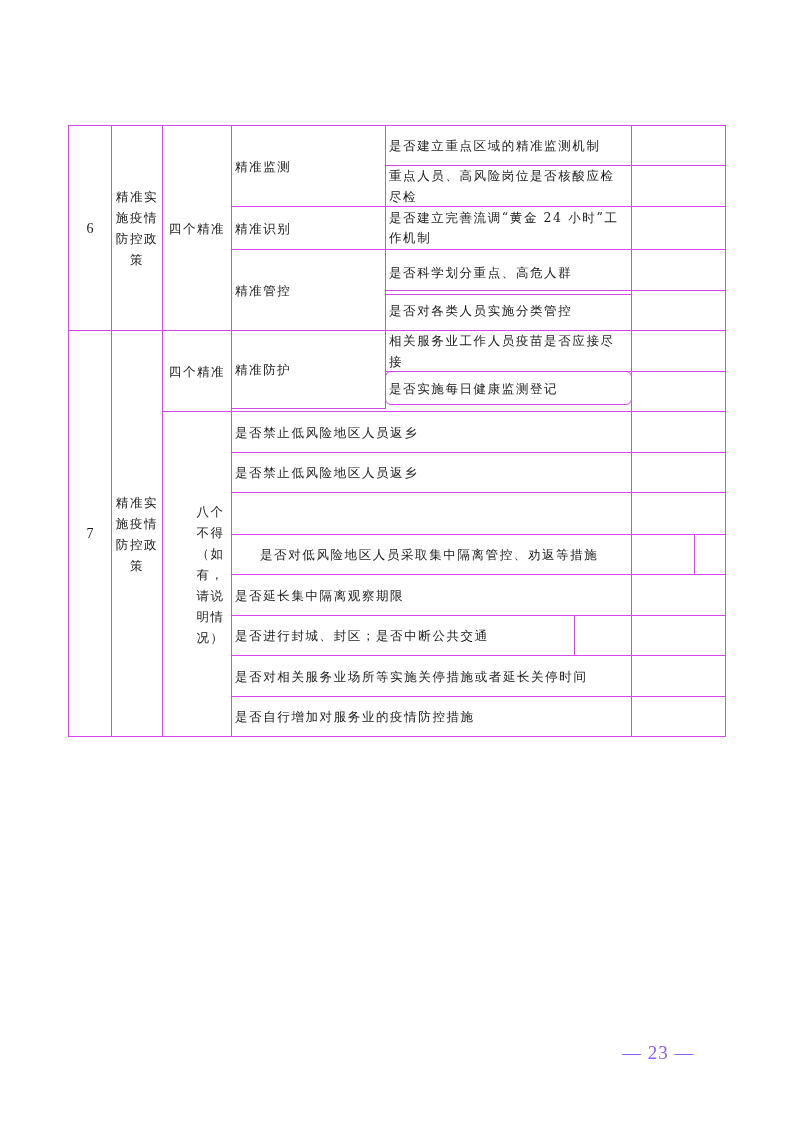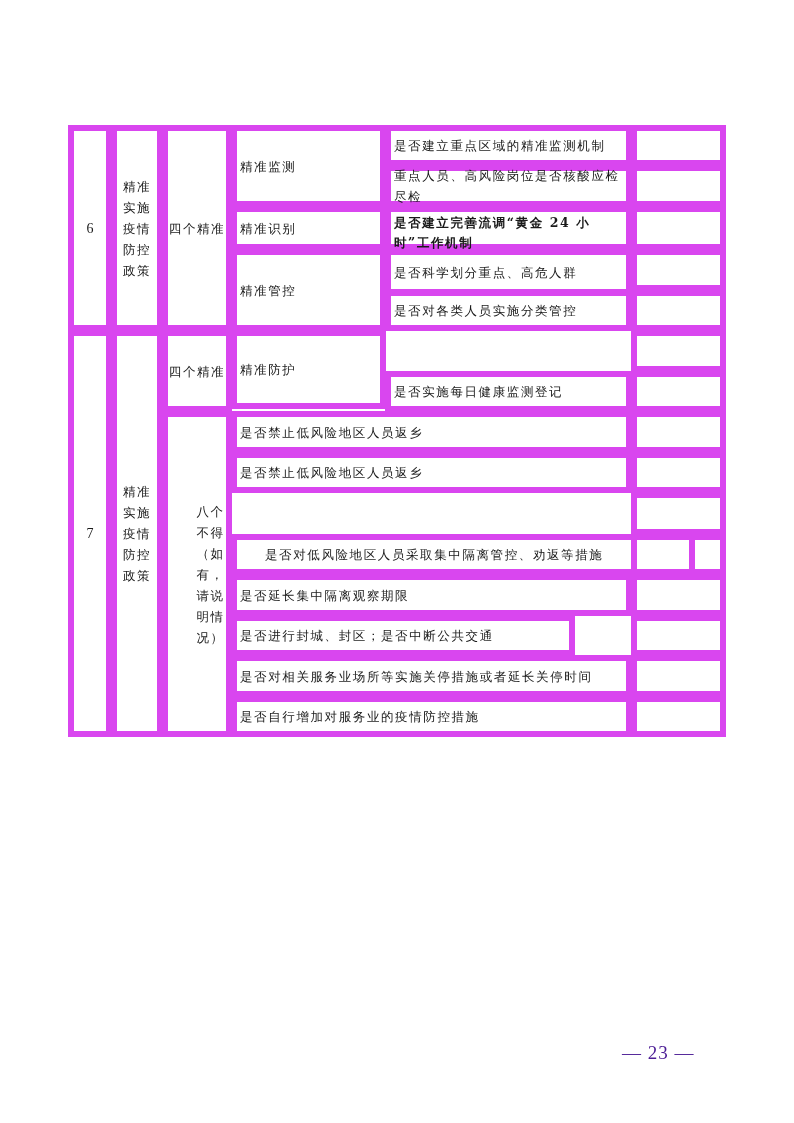--- a/index.html
+++ b/index.html
@@ -1,64 +1,65 @@
 <!DOCTYPE html>
 <html><head>
 <meta charset="utf-8">
 <style>
   html, body { margin: 0; padding: 0; background: #ffffff; }
   body { width: 794px; height: 1123px; position: relative; overflow: hidden;
          font-family: "DejaVu Serif", "Liberation Serif", serif; color: #1a1a1a; }
   .page { position: absolute; left: 0; top: 0; width: 794px; height: 1123px; }
-  .cell { position: absolute; box-sizing: border-box; border: 6px solid #d946ef;
+  .cell { position: absolute; box-sizing: border-box; border: 1px solid #d946ef;
           font-size: 12.5px; line-height: 21px; letter-spacing: 1.6px; display: flex; align-items: center; }
   .c { justify-content: center; text-align: center; }
   .l { padding-left: 3px; padding-right: 3px; }
   .wrap { display: block; }
   .num { font-family: "Liberation Serif", serif; font-size: 14px; letter-spacing: 0; }
   .vtext { width: 44px; text-align: center; line-height: 21px; }
   .pagenum { position: absolute; left: 622px; top: 1042px; font-family: "Liberation Serif", serif;
-             font-size: 19px; letter-spacing: 1px; color: #4c1d95; }
+             font-size: 19px; letter-spacing: 1px; color: #8b5cf6; }
 </style>
 </head>
 <body>
 
 <div class="page">
 
   <div class="cell c num" style="left:68px;top:125px;width:44px;height:206px;">6</div>
   <div class="cell c" style="left:111px;top:125px;width:52px;height:206px;">
     <div class="vtext">精准实施疫情防控政策</div>
   </div>
   <div class="cell c" style="left:162px;top:125px;width:70px;height:206px;">四个精准</div>
 
   <div class="cell l" style="left:231px;top:125px;width:155px;height:82px;">精准监测</div>
   <div class="cell l" style="left:385px;top:125px;width:247px;height:41px;">是否建立重点区域的精准监测机制</div>
   <div class="cell" style="left:631px;top:125px;width:95px;height:41px;"></div>
   <div class="cell l" style="left:385px;top:165px;width:247px;height:42px;">重点人员、高风险岗位是否核酸应检尽检</div>
   <div class="cell" style="left:631px;top:165px;width:95px;height:42px;"></div>
 
   <div class="cell l" style="left:231px;top:206px;width:155px;height:44px;">精准识别</div>
-  <div class="cell l wrap" style="left:385px;top:206px;width:247px;height:44px;padding-top:1px;line-height:20px;font-weight:bold;">是否建立完善流调“黄金 24 小时”工作机制</div>
+  <div class="cell l wrap" style="left:385px;top:206px;width:247px;height:44px;padding-top:1px;line-height:20px;">是否建立完善流调“黄金 24 小时”工作机制</div>
   <div class="cell" style="left:631px;top:206px;width:95px;height:44px;"></div>
 
   <div class="cell l" style="left:231px;top:249px;width:155px;height:82px;">精准管控</div>
   <div class="cell l" style="left:385px;top:249px;width:247px;height:46px;">是否科学划分重点、高危人群</div>
   <div class="cell" style="left:631px;top:249px;width:95px;height:42px;"></div>
   <div class="cell l" style="left:385px;top:290px;width:247px;height:41px;">是否对各类人员实施分类管控</div>
   <div class="cell" style="left:631px;top:290px;width:95px;height:41px;"></div>
 
   <div class="cell c num" style="left:68px;top:330px;width:44px;height:407px;">7</div>
   <div class="cell c" style="left:111px;top:330px;width:52px;height:407px;">
     <div class="vtext">精准实施疫情防控政策</div>
   </div>
 
   <div class="cell c" style="left:162px;top:330px;width:70px;height:82px;">四个精准</div>
   <div class="cell l" style="left:231px;top:330px;width:155px;height:79px;">精准防护</div>
+  <div class="cell l" style="left:385px;top:330px;width:247px;height:42px;">相关服务业工作人员疫苗是否应接尽接</div>
   <div class="cell" style="left:631px;top:330px;width:95px;height:42px;"></div>
-  <div class="cell l" style="left:385px;top:371px;width:247px;height:41px;">是否实施每日健康监测登记</div>
+  <div class="cell l" style="left:385px;top:371px;width:247px;height:34px;border-radius:6px;">是否实施每日健康监测登记</div>
   <div class="cell" style="left:631px;top:371px;width:95px;height:41px;"></div>
 
   <div class="cell c" style="left:162px;top:411px;width:70px;height:326px;">
     <div style="width:66px;text-align:center;line-height:21px;padding-left:27px;">八个不得（如有，请说明情况）</div>
   </div>
 
   <div class="cell l" style="left:231px;top:411px;width:401px;height:42px;">是否禁止低风险地区人员返乡</div>
   <div class="cell" style="left:631px;top:411px;width:95px;height:42px;"></div>
 
   <div class="cell l" style="left:231px;top:452px;width:401px;height:41px;">是否禁止低风险地区人员返乡</div>

